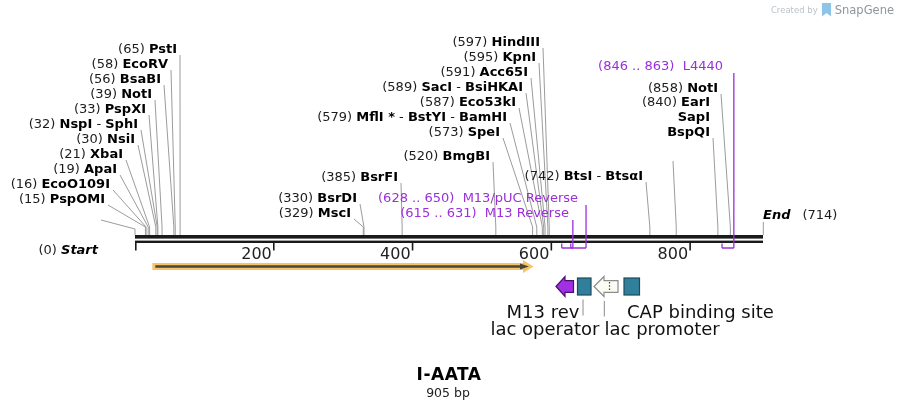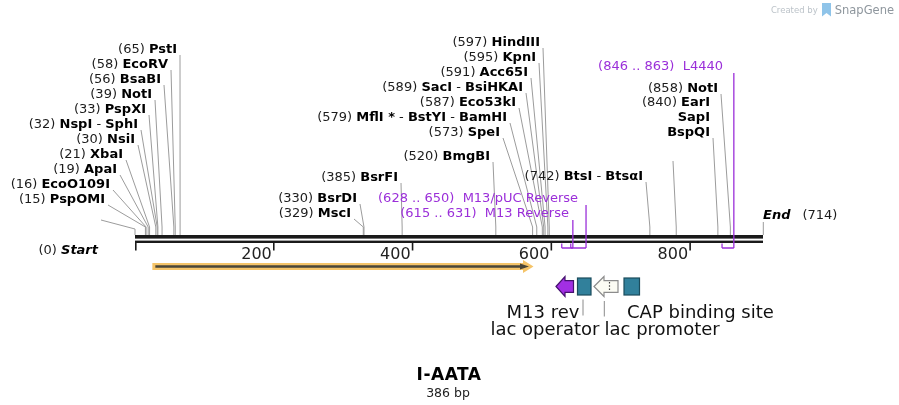--- a/index.html
+++ b/index.html
@@ -88,21 +88,21 @@
 
   <div id="logo">
     <span class="created">Created by</span>
     <svg class="ribbon" width="9" height="14" viewBox="0 0 9 14">
       <path d="M0 0 H9 V13.5 L4.5 10 L0 13.5 Z" fill="#8FC4E9"></path>
     </svg>
     <span class="brand">SnapGene</span>
   </div>
 
   <div id="plasmid-name">I-AATA</div>
-  <div id="plasmid-len">386 bp</div>
+  <div id="plasmid-len">905 bp</div>
 <div class="lbl right" style="right: 722px; top: 42px;"><span class="num">(65)&nbsp;</span><b class="nm">PstI</b></div>
     <div class="lbl right" style="right: 731px; top: 57px;"><span class="num">(58)&nbsp;</span><b class="nm">EcoRV</b></div>
     <div class="lbl right" style="right: 738px; top: 72px;"><span class="num">(56)&nbsp;</span><b class="nm">BsaBI</b></div>
     <div class="lbl right" style="right: 747px; top: 87px;"><span class="num">(39)&nbsp;</span><b class="nm">NotI</b></div>
     <div class="lbl right" style="right: 753px; top: 102px;"><span class="num">(33)&nbsp;</span><b class="nm">PspXI</b></div>
     <div class="lbl right" style="right: 761px; top: 117px;"><span class="num">(32)&nbsp;</span><b class="nm">NspI</b><span class="sep">&nbsp;-&nbsp;</span><b class="nm">SphI</b></div>
     <div class="lbl right" style="right: 764px; top: 132px;"><span class="num">(30)&nbsp;</span><b class="nm">NsiI</b></div>
     <div class="lbl right" style="right: 776px; top: 147px;"><span class="num">(21)&nbsp;</span><b class="nm">XbaI</b></div>
     <div class="lbl right" style="right: 782px; top: 162px;"><span class="num">(19)&nbsp;</span><b class="nm">ApaI</b></div>
     <div class="lbl right" style="right: 789px; top: 177px;"><span class="num">(16)&nbsp;</span><b class="nm">EcoO109I</b></div>

